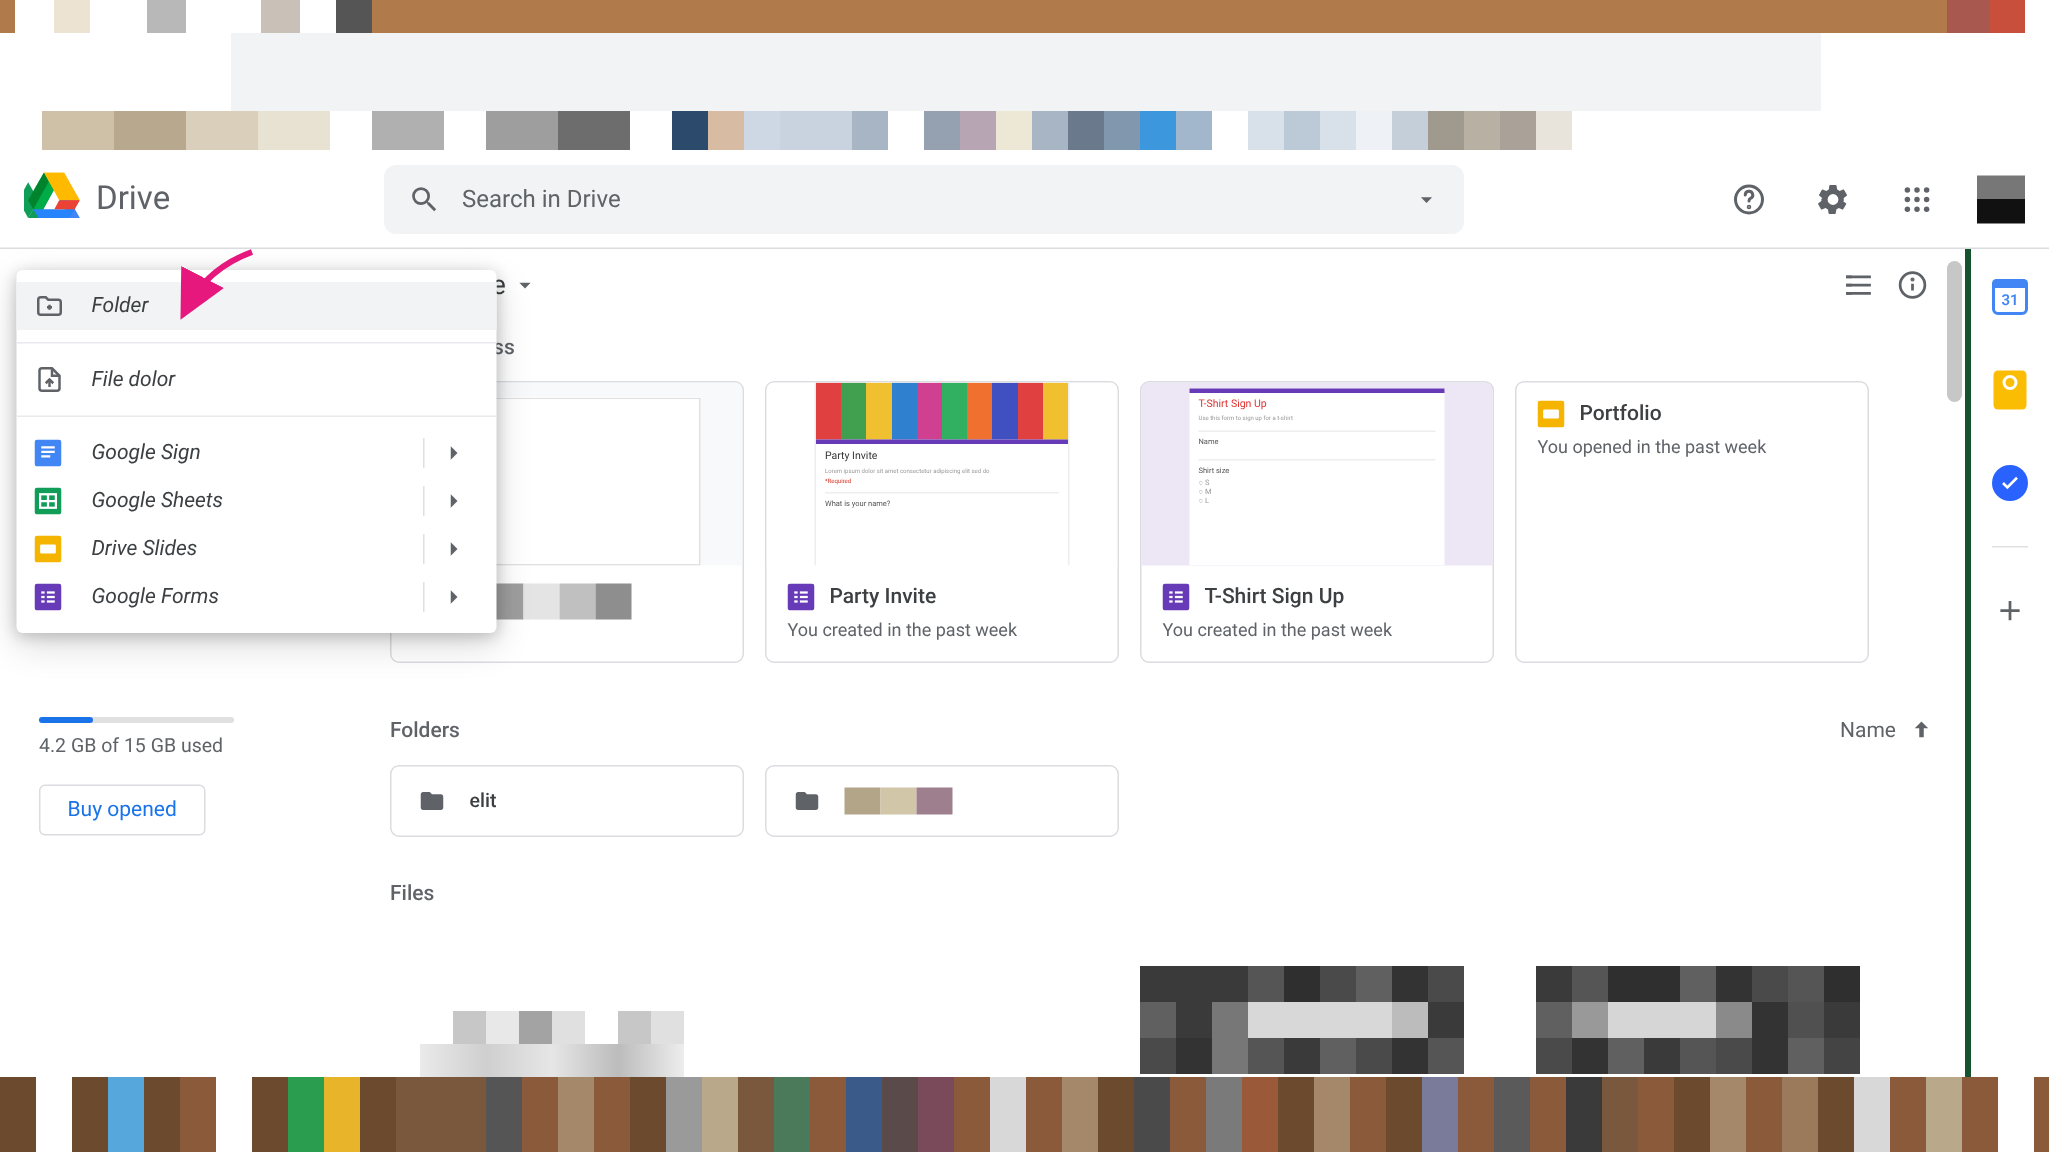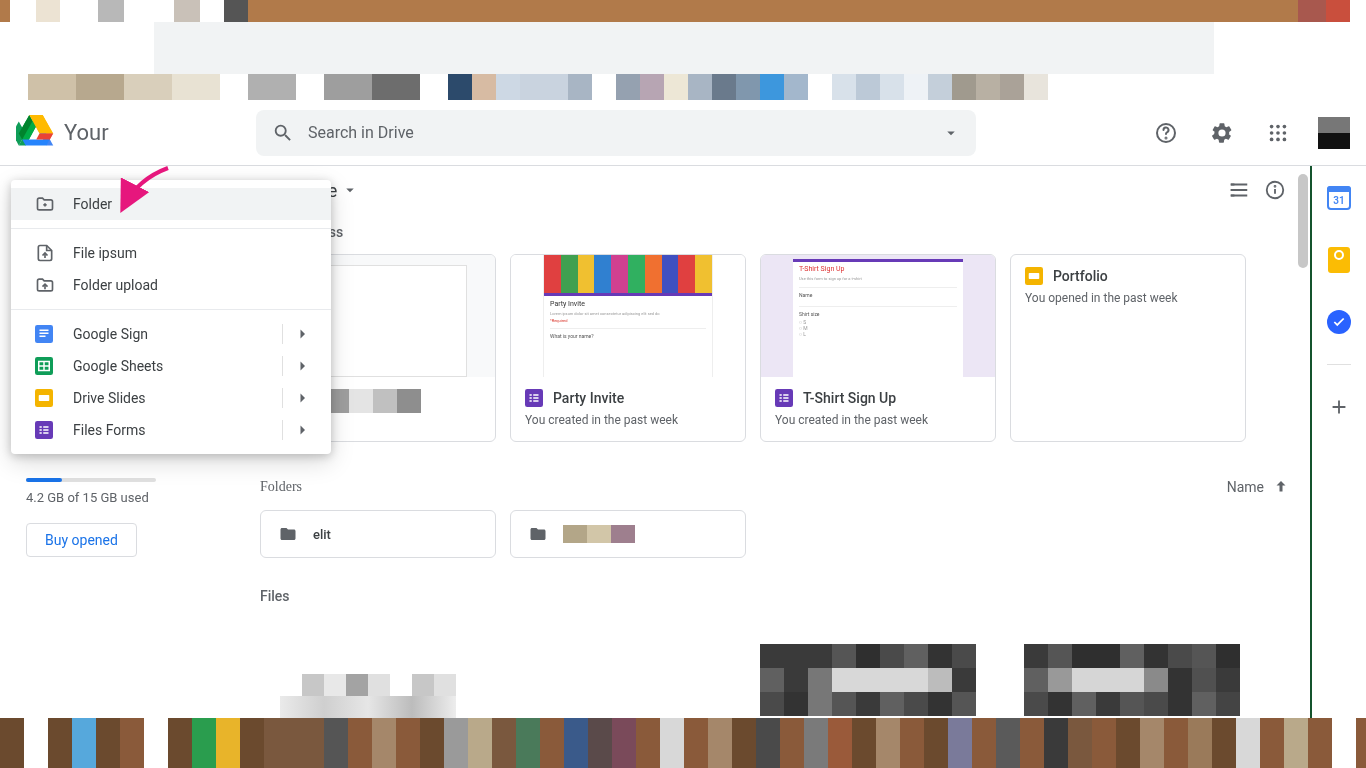--- a/index.html
+++ b/index.html
@@ -30,34 +30,34 @@
 .toolbar-right { margin-left:auto; display:flex; align-items:center; gap:14px; color:#5f6368;}
 .section-title { font-size:14px; font-weight:500; color:#5f6368; margin: 10px 0 14px 0;}
 .cards-row { display:flex; gap:14px; }
 .card { width:236px; border:1px solid #dadce0; border-radius:6px; overflow:hidden; background:#fff;}
 .card-thumb { height:122px; background:#f8f9fa; position:relative; overflow:hidden;}
 .card-meta { padding:12px 14px 14px 14px; }
 .card-title-row { display:flex; align-items:center; gap:10px; margin-bottom:6px;}
 .card-title { font-size:14px; color:#3c4043; font-weight:500;}
 .card-sub { font-size:12px; color:#5f6368;}
 .folders-header { display:flex; align-items:center; margin: 36px 0 14px 0;}
-.folders-header .section-title { margin:0;font-family:Liberation Serif, serif; }
+.folders-header .section-title { margin:0; }
 .sort-right { margin-left:auto; display:flex; align-items:center; gap:8px; color:#5f6368; font-size:14px;}
 .folder-card { width:236px; height:48px; border:1px solid #dadce0; border-radius:6px; display:flex; align-items:center; padding:0 16px; gap:14px;}
 .folder-icon { width:22px; height:18px; }
 .folder-name { font-size:13px; color:#3c4043; font-weight:500;}
 .context-menu { position:absolute; left:11px; top:180px; width:320px; background:#fff; border-radius:4px; box-shadow: 0 2px 10px rgba(0,0,0,0.2), 0 8px 24px rgba(0,0,0,0.15); z-index:50; padding:8px 0;}
-.menu-item { height:32px; display:flex; align-items:center; padding:0 24px; font-size:14px; color:#3c4043; cursor:pointer; position:relative;}
+.menu-item { height:32px; display:flex; align-items:center; padding:0 12px; font-size:14px; color:#3c4043; cursor:pointer; position:relative;font-style:italic;}
 .menu-item.hover { background:#f1f3f4;}
 .menu-item .mi-icon { width:24px; display:flex; align-items:center; justify-content:flex-start; margin-right:14px;}
 .menu-item .chev { position:absolute; right:20px; color:#5f6368;}
 .menu-item .vdiv { position:absolute; right:48px; top:6px; bottom:6px; width:1px; background:#e0e0e0;}
 .menu-divider { height:1px; background:#e8eaed; margin:8px 0;}
 .arrow-annotation { position:absolute; left:118px; top:164px; z-index:60; pointer-events:none;}
-.side-panel { width:56px; border-left:2px solid #14532d; display:flex; flex-direction:column; align-items:center; padding-top:12px; gap:22px;}
+.side-panel { width:56px; border-left:4px solid #14532d; display:flex; flex-direction:column; align-items:center; padding-top:12px; gap:22px;}
 .sp-item { width:40px; height:40px; display:flex; align-items:center; justify-content:center; cursor:pointer;}
 .bottom-mosaic { position:absolute; left:0; right:0; bottom:0; height:50px; display:flex;}
 .file-mosaic { position:absolute; display:flex; flex-wrap:wrap; }
 .card-thumb .inner-doc { position:absolute; left:28px; right:28px; top:10px; bottom:0; background:#fff; box-shadow:0 0 0 1px #e0e0e0 inset;}
 svg { display:block; }
 </style>
 </head>
 <body>
 
 <div class="top-mosaic">
@@ -130,21 +130,21 @@
         <path fill="#ffba00" d="M29 0 L58 0 L80 40 L66 66 L43.5 25 Z" opacity="0"></path>
         <polygon fill="#00ac47" points="29,0 43.5,25 21,66 6,40"></polygon>
         <polygon fill="#ffba00" points="29,0 58,0 81,40 66,40"></polygon>
         <polygon fill="#ea4335" points="66,40 81,40 73,54"></polygon>
         <polygon fill="#2684fc" points="6,40 21,66 66,66 81,40 66,40 43.5,78" opacity="0"></polygon>
         <polygon fill="#00832d" points="29,0 6,40 13.5,53 36,13"></polygon>
         <polygon fill="#ffba00" points="29,0 58,0 80,40 51,40"></polygon>
         <polygon fill="#2684fc" points="13.5,53 21,66 66,66 73,53"></polygon>
         <polygon fill="#ea4335" points="51,40 80,40 73,53 44,53"></polygon>
       </svg>
-    <span class="logo-text">Your</span>
+    <span class="logo-text">Drive</span>
   </div>
   <div class="search-box">
     <svg width="22" height="22" viewBox="0 0 24 24" fill="#5f6368">
         <path d="M15.5 14h-.79l-.28-.27A6.471 6.471 0 0 0 16 9.5 6.5 6.5 0 1 0 9.5 16c1.61 0 3.09-.59 4.23-1.57l.27.28v.79l5 4.99L20.49 19l-4.99-5zm-6 0C7.01 14 5 11.99 5 9.5S7.01 5 9.5 5 14 7.01 14 9.5 11.99 14 9.5 14z"></path>
       </svg>
     <input type="text" placeholder="Search in Drive" style="">
     <svg width="18" height="18" viewBox="0 0 24 24" fill="#5f6368" style="position:absolute;right:16px;">
         <path d="M7 10l5 5 5-5z"></path>
       </svg>
   </div>
@@ -385,31 +385,21 @@
   <div class="menu-divider"></div>
   <div class="menu-item">
     <span class="mi-icon">
         <svg width="20" height="20" viewBox="0 0 24 24" fill="none" stroke="#5f6368" stroke-width="2">
           <path d="M14 3H6a2 2 0 0 0-2 2v14a2 2 0 0 0 2 2h12a2 2 0 0 0 2-2V9z"></path>
           <path d="M14 3v6h6"></path>
           <line x1="12" y1="18" x2="12" y2="12"></line>
           <polyline points="9 15 12 12 15 15"></polyline>
         </svg>
       </span>
-    <span>File ipsum</span>
-  </div>
-  <div class="menu-item">
-    <span class="mi-icon">
-        <svg width="20" height="20" viewBox="0 0 24 24" fill="none" stroke="#5f6368" stroke-width="2">
-          <path d="M3 7a2 2 0 0 1 2-2h4l2 2h8a2 2 0 0 1 2 2v8a2 2 0 0 1-2 2H5a2 2 0 0 1-2-2z"></path>
-          <line x1="12" y1="17" x2="12" y2="11"></line>
-          <polyline points="9 14 12 11 15 14"></polyline>
-        </svg>
-      </span>
-    <span>Folder upload</span>
+    <span>File dolor</span>
   </div>
   <div class="menu-divider"></div>
   <div class="menu-item">
     <span class="mi-icon">
         <svg width="18" height="18" viewBox="0 0 24 24">
           <rect width="24" height="24" rx="3" fill="#4285f4"></rect>
           <rect x="6" y="6" width="12" height="2" fill="#fff"></rect>
           <rect x="6" y="10" width="12" height="2" fill="#fff"></rect>
           <rect x="6" y="14" width="8" height="2" fill="#fff"></rect>
         </svg>
@@ -459,21 +449,21 @@
         <svg width="18" height="18" viewBox="0 0 24 24">
           <rect width="24" height="24" rx="3" fill="#673ab7"></rect>
           <rect x="6" y="7" width="3" height="2" fill="#fff"></rect>
           <rect x="11" y="7" width="7" height="2" fill="#fff"></rect>
           <rect x="6" y="11" width="3" height="2" fill="#fff"></rect>
           <rect x="11" y="11" width="7" height="2" fill="#fff"></rect>
           <rect x="6" y="15" width="3" height="2" fill="#fff"></rect>
           <rect x="11" y="15" width="7" height="2" fill="#fff"></rect>
         </svg>
       </span>
-    <span>Files Forms</span>
+    <span>Google Forms</span>
     <span class="vdiv"></span>
     <span class="chev">
         <svg width="18" height="18" viewBox="0 0 24 24" fill="#5f6368">
           <path d="M10 6l6 6-6 6z"></path>
         </svg>
       </span>
   </div>
 </div>
 
 <svg class="arrow-annotation" width="60" height="50" viewBox="0 0 60 50">

